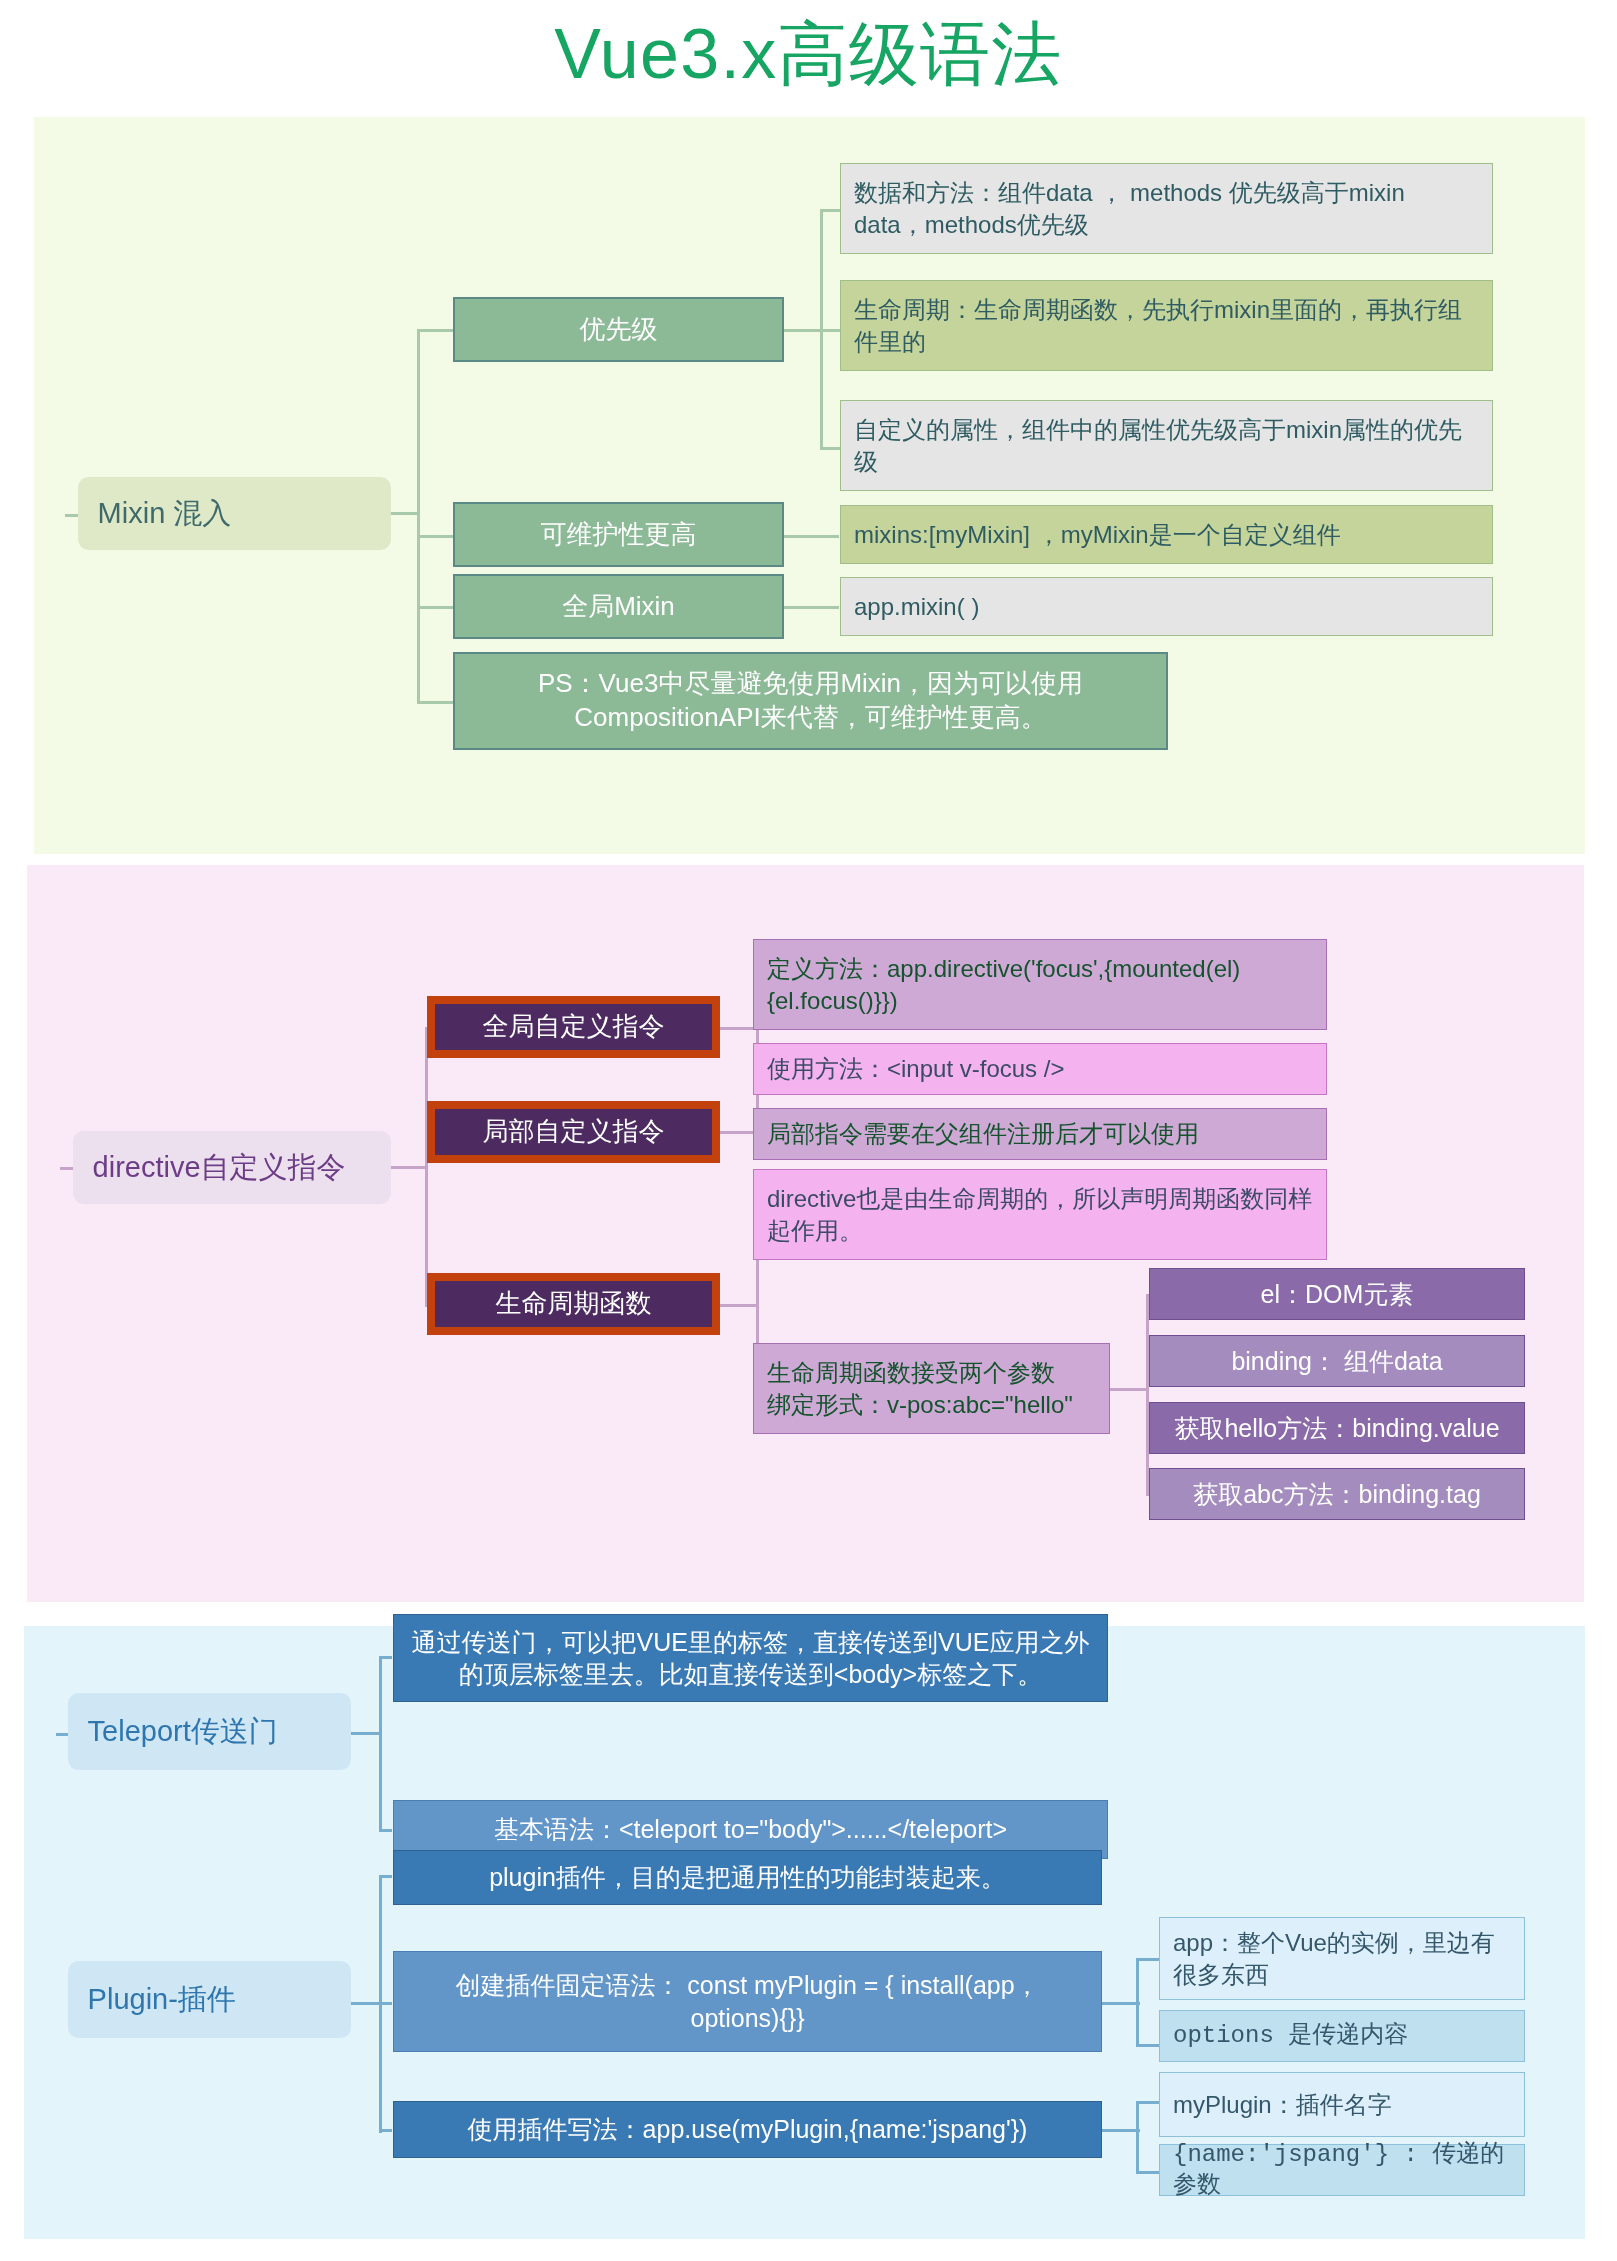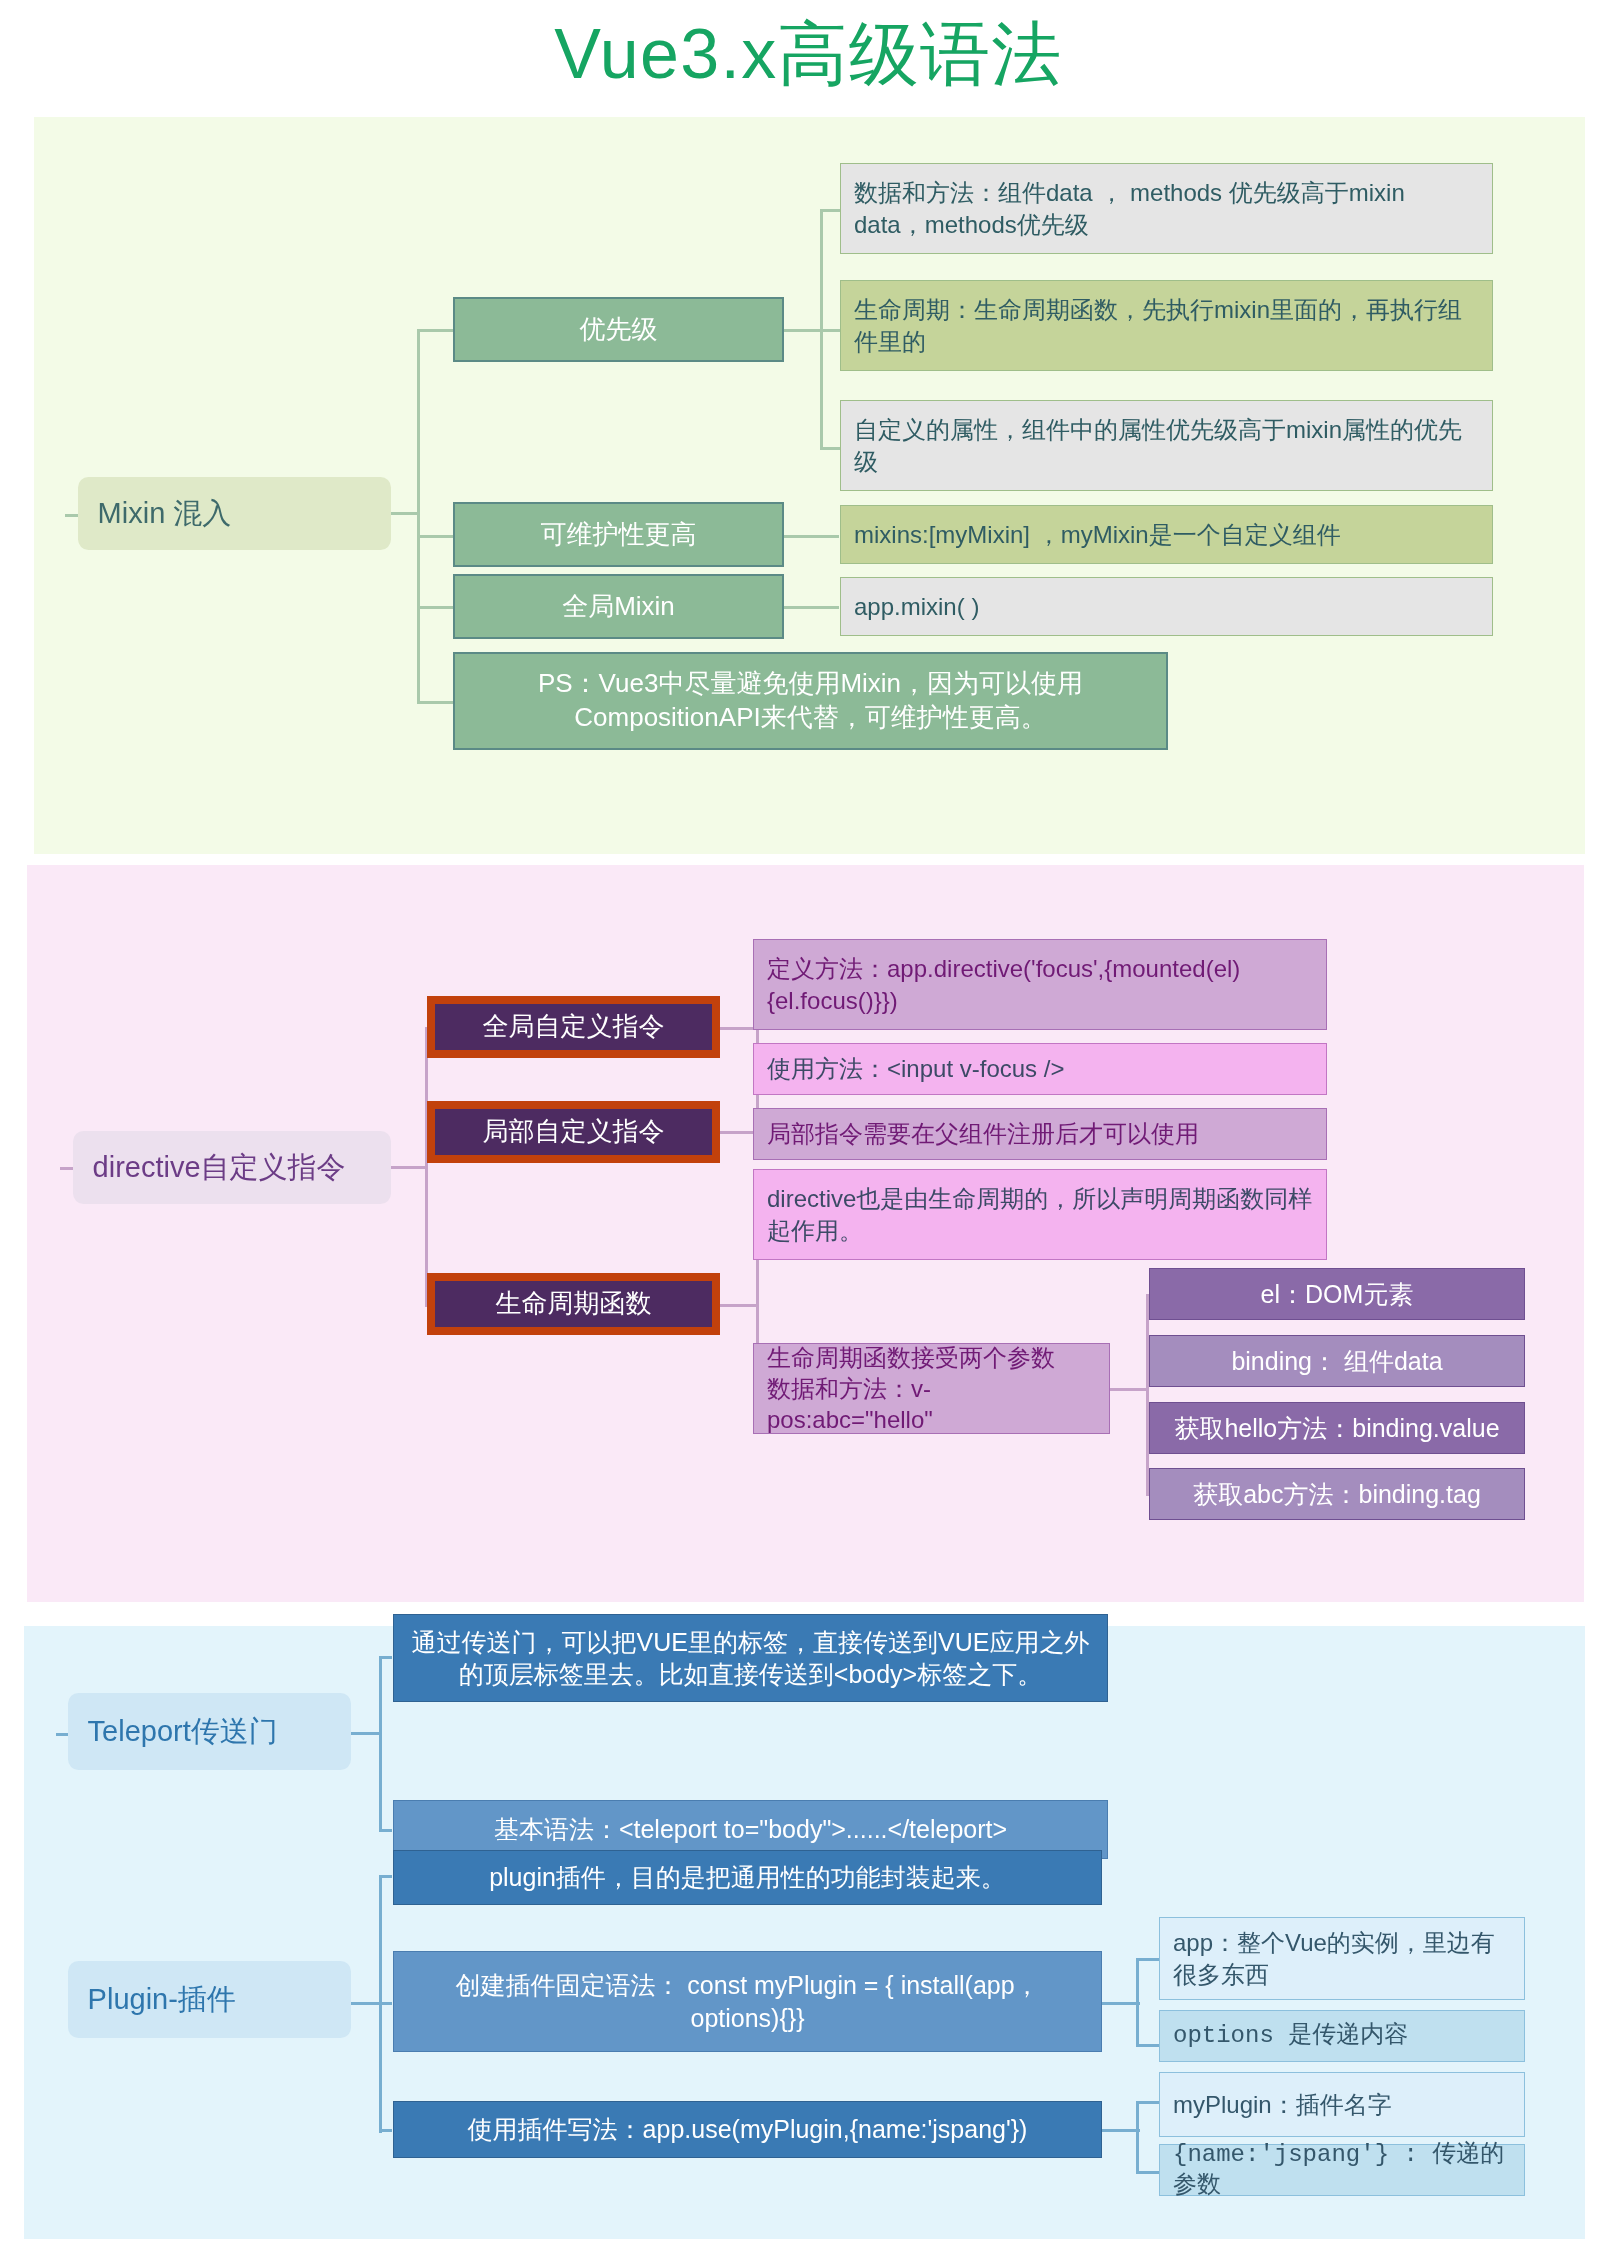--- a/index.html
+++ b/index.html
@@ -47,21 +47,21 @@
   .g-leaf-b { background:#c5d49a; border:1.3px solid #9fbe8a; }
   .g-leaf-b .txt { color:#2f5c63; }
   .g-note   { background:#8cba97; border:2px solid #5b8a86; }
   .g-note .txt { color:#ffffff; text-align:center; font-size:26px; }
 
   
   .p-root   { background:#ece0ee; }
   .p-root .txt { color:#6c3c86; }
   .p-branch { background:#4d2b61; border:8px solid #c2410c; }
   .p-leaf-a { background:#cfa9d5; border:1.3px solid #a86fb5; }
-  .p-leaf-a .txt { color:#701a75; }
+  .p-leaf-a .txt { color:#14532d; }
   .p-leaf-b { background:#f4b3ef; border:1.3px solid #c276c4; }
   .p-leaf-b .txt { color:#3c4a66; }
   .p-sub-a  { background:#8a6aa8; border:1.3px solid #6f4f91; }
   .p-sub-a .txt { color:#ffffff; text-align:center; font-size:25px;}
   .p-sub-b  { background:#a48dbe; border:1.3px solid #6f4f91; }
   .p-sub-b .txt { color:#ffffff; text-align:center; font-size:25px;}
 
   
   .b-root   { background:#cfe7f5; }
   .b-root .txt { color:#2e76ad; }
@@ -191,21 +191,21 @@
     <span class="txt">使用方法：&lt;input v-focus  /&gt;</span>
   </div>
   <div class="node leaf p-leaf-a" style="left:753px; top:1108px; width:574px; height:52px;">
     <span class="txt">局部指令需要在父组件注册后才可以使用</span>
   </div>
   <div class="node leaf p-leaf-b" style="left:753px; top:1169px; width:574px; height:91px;">
     <span class="txt">directive也是由生命周期的，所以声明周期函数同样起作用。</span>
   </div>
   <div class="node leaf p-leaf-a" style="left:753px; top:1343px; width:357px; height:91px;">
     <span class="txt" style="white-space:pre-line;">生命周期函数接受两个参数
-数据和方法：v-pos:abc="hello"</span>
+绑定形式：v-pos:abc="hello"</span>
   </div>
 
   <div class="node p-sub-a" style="left:1149px; top:1268px; width:376px; height:52px;">
     <span class="txt">el：DOM元素</span>
   </div>
   <div class="node p-sub-b" style="left:1149px; top:1335px; width:376px; height:52px;">
     <span class="txt">binding： 组件data</span>
   </div>
   <div class="node p-sub-a" style="left:1149px; top:1402px; width:376px; height:52px;">
     <span class="txt">获取hello方法：binding.value</span>

